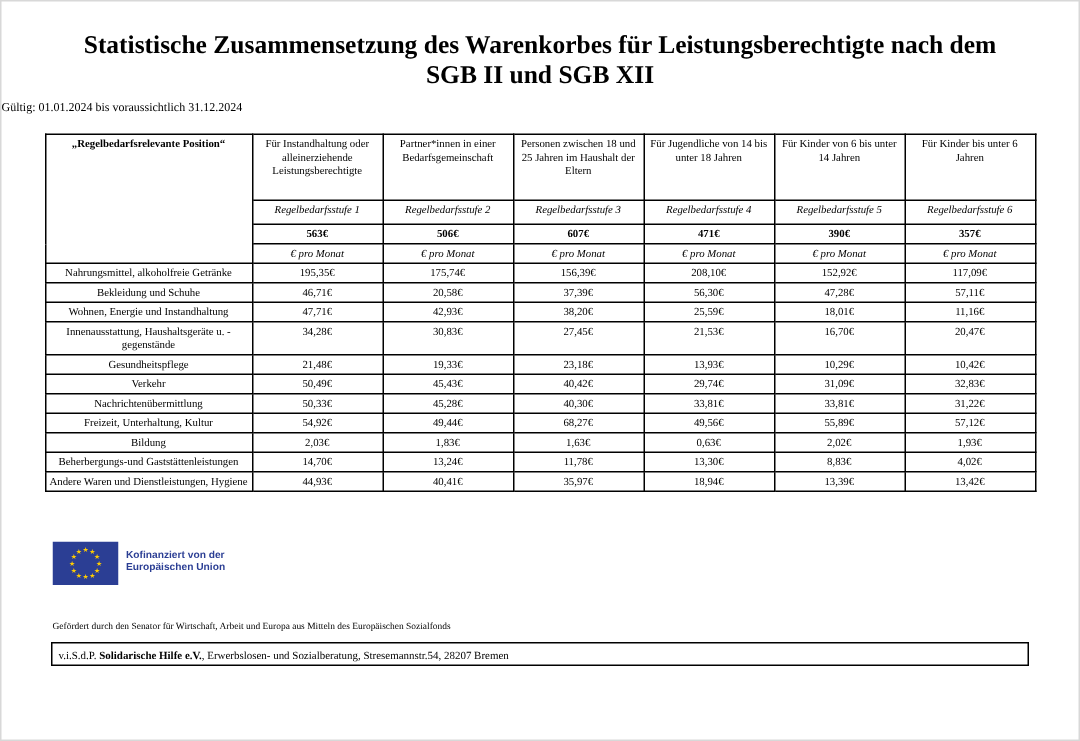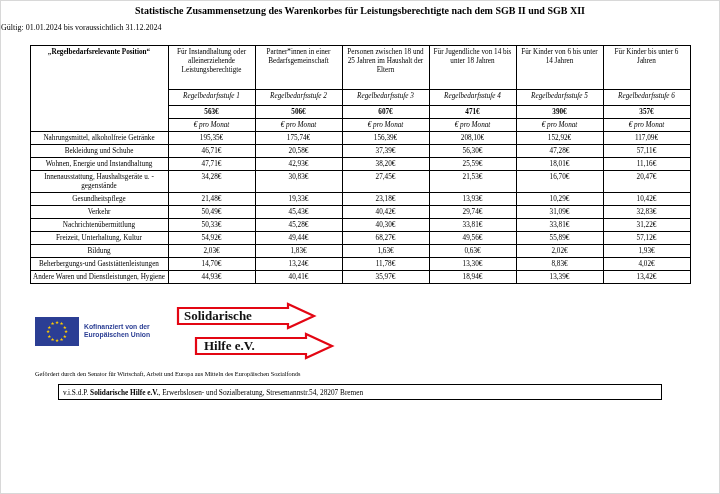--- a/index.html
+++ b/index.html
@@ -9,22 +9,22 @@
     font-family:"Liberation Serif", serif;
     color:#000;
     position:relative;
     overflow:hidden;
     border:1px solid #d8d8d8;
     box-sizing:border-box;
   }
   .doc-title{
     text-align:center;
     font-weight:bold;
-    font-size:10px;
-    margin-top:4px;
+    font-size:17px;
+    margin-top:19px;
     padding:0 40px;
   }
   .doc-subtitle{
     text-align:left;
     font-size:8px;
     margin-top:7px;
   }
   table.basket{
     border-collapse:collapse;
     margin:13px auto 0 auto;
@@ -96,21 +96,21 @@
     font-size:7.6px;
     line-height:1.25;
   }
   .soli-logo{position:relative;width:170px;height:58px;}
   .funding-note{
     font-size:6.3px;
     margin:8px 0 0 34px;
   }
   .imprint-box{
     border:1px solid #000;
-    width:604px;
+    width:652px;
     margin:7px auto 0 auto;
     font-size:7.3px;
     padding:2.5px 4px;
     box-sizing:border-box;
     text-align:left;
   }
   .imprint-box b{font-weight:bold;}
   svg text.soli-txt{
     font-family:"Liberation Serif", serif;
     font-weight:bold;
@@ -290,28 +290,20 @@
         <text x="17.5" y="8.4">★</text>
       </g>
     </svg>
     <div class="eu-text">
       <div>Kofinanziert von der</div>
       <div>Europäischen Union</div>
     </div>
   </div>
 
 
-  <div class="soli-logo">
-    <svg width="170" height="58" viewBox="0 0 170 58" aria-hidden="true">
-      <polygon points="2,6 112,6 112,2 138,14 112,26 112,22 2,22" fill="#ffffff" stroke="#e30613" stroke-width="2.2"></polygon>
-      <polygon points="20,36 130,36 130,32 156,44 130,56 130,52 20,52" fill="#ffffff" stroke="#e30613" stroke-width="2.2"></polygon>
-      <text class="soli-txt" x="8" y="18" font-size="13">Solidarische</text>
-      <text class="soli-txt" x="28" y="48" font-size="13">Hilfe e.V.</text>
-    </svg>
-  </div>
 
 </div>
 
 <div class="funding-note">Gefördert durch den Senator für Wirtschaft, Arbeit und Europa aus Mitteln des Europäischen Sozialfonds</div>
 
 <div class="imprint-box">
   <span>v.i.S.d.P. </span><b>Solidarische Hilfe e.V.</b><span>, Erwerbslosen- und Sozialberatung, Stresemannstr.54, 28207 Bremen</span>
 </div>
 
 </body></html>

